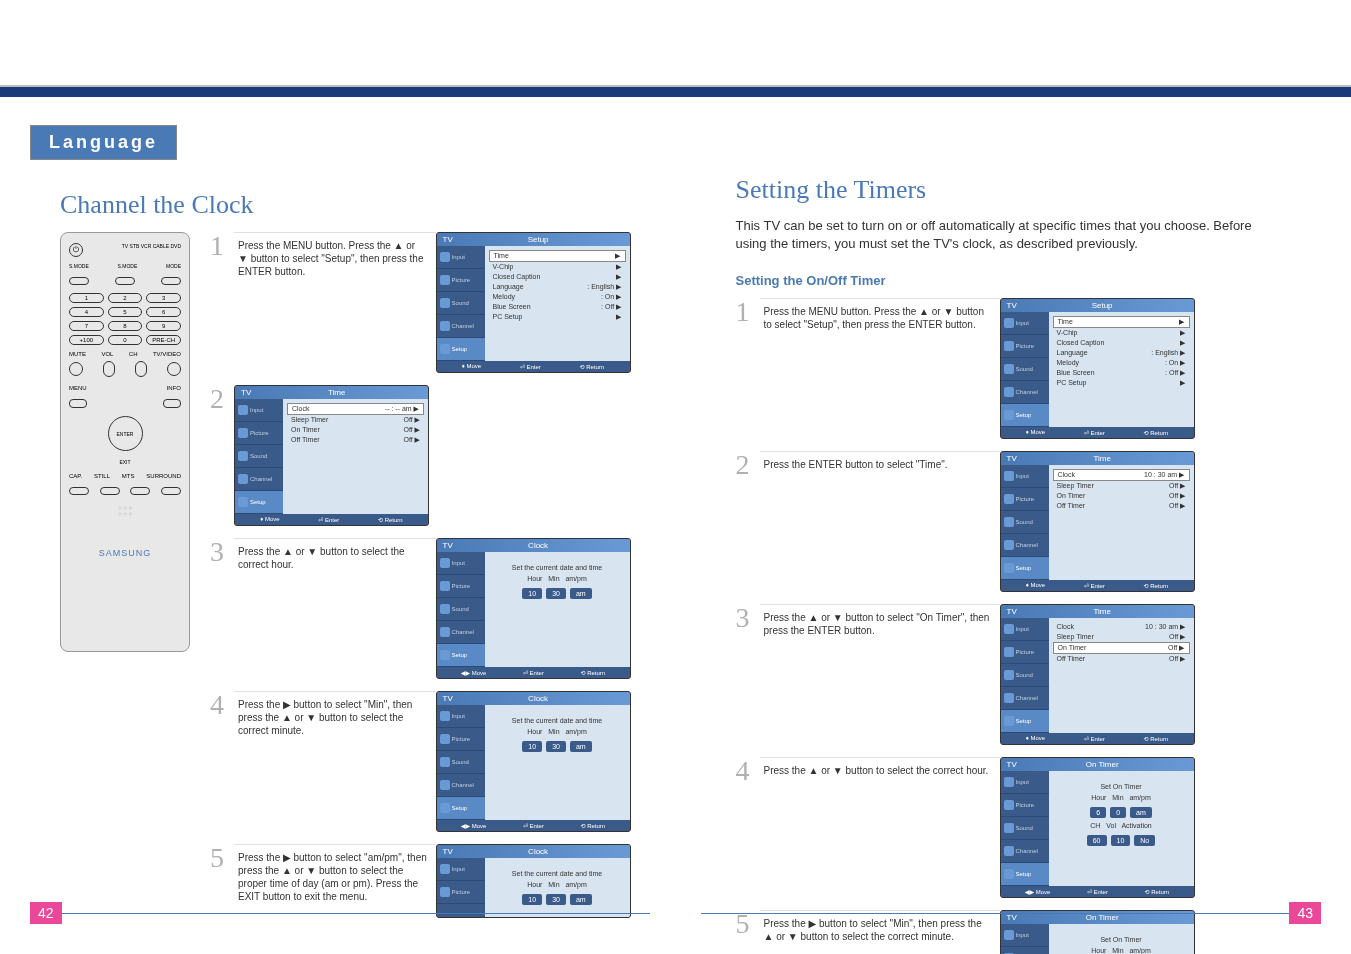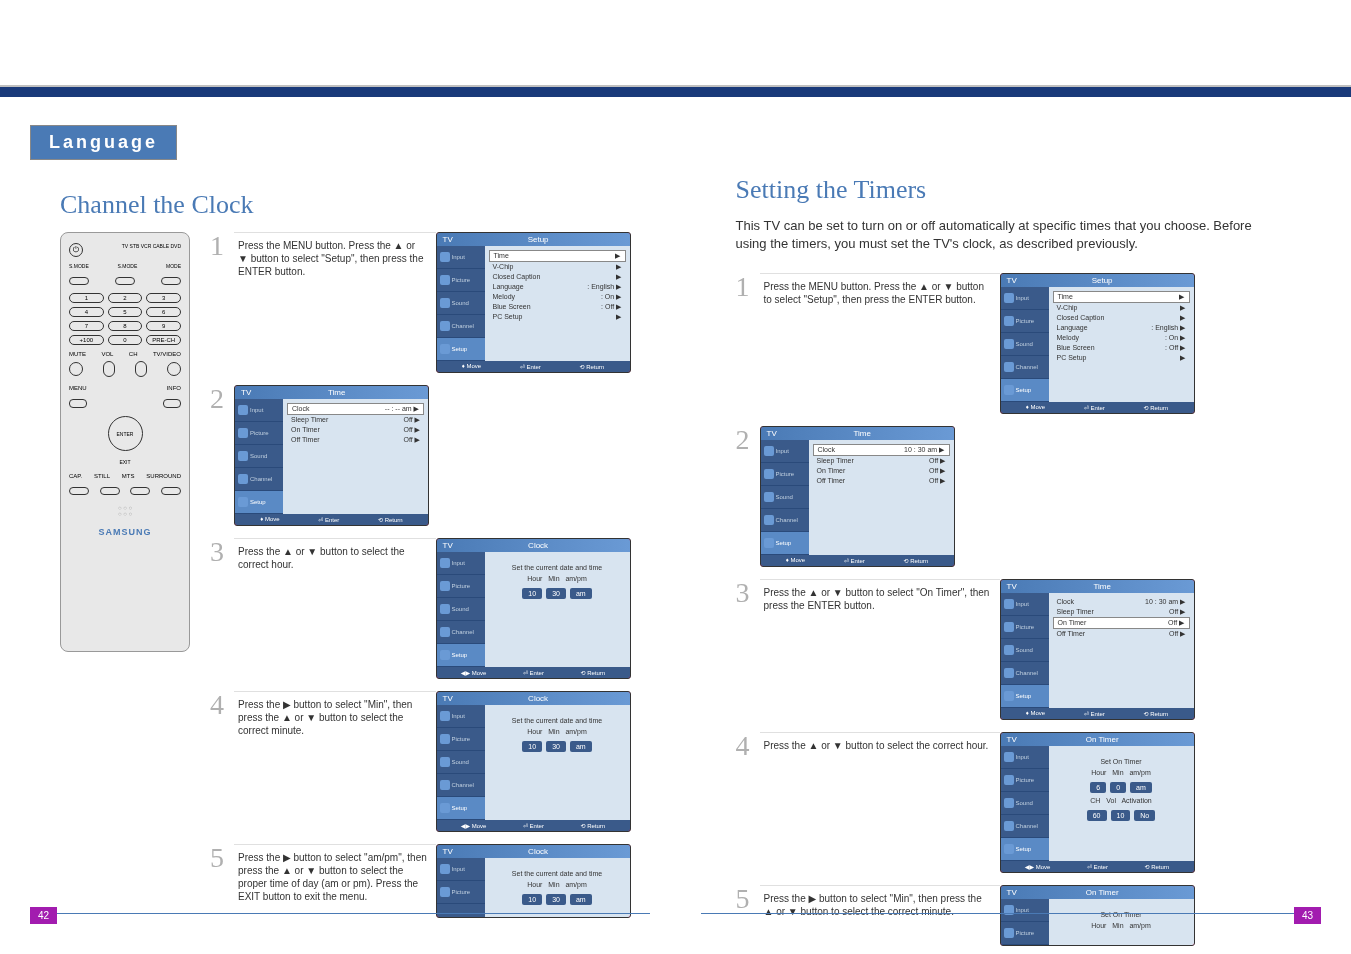--- a/index.html
+++ b/index.html
@@ -25,21 +25,21 @@
     .mode-btn { width: 20px; height: 8px; border: 1px solid #333; border-radius: 4px; }
     .num-grid { display: grid; grid-template-columns: repeat(3, 1fr); gap: 4px; margin-bottom: 6px; }
     .num-btn { height: 10px; border: 1px solid #333; border-radius: 5px; display: flex; align-items: center; justify-content: center; font-size: 6px; }
     .nav-row { display: flex; justify-content: space-between; width: 100%; align-items: center; }
     .circle-btn { width: 14px; height: 14px; border: 1px solid #333; border-radius: 50%; }
     .plus-btn { width: 12px; height: 16px; border: 1px solid #333; border-radius: 6px; }
     .menu-row { display: flex; justify-content: space-between; margin: 8px 0; }
     .wide-btn { width: 18px; height: 9px; border: 1px solid #333; border-radius: 4px; }
     .enter-area { width: 35px; height: 35px; border: 1px solid #333; border-radius: 50%; margin: 8px auto; display: flex; align-items: center; justify-content: center; font-size: 5px; }
     .bottom-row { display: flex; justify-content: space-between; margin-top: 8px; }
-    .samsung-logo { text-align: center; font-size: 9px; font-weight: bold; letter-spacing: 1px; color: #4a7ab5; margin-top: 10px; }
+    .samsung-logo { text-align: center; font-size: 9px; font-weight: normal; letter-spacing: 1px; color: #4a7ab5; margin-top: 31px; }
     .dots { text-align: center; margin-top: 10px; font-size: 6px; color: #999; }
     .steps { flex: 1; }
     .step { display: flex; margin-bottom: 12px; }
     .step-num { font-size: 28px; color: #b0b0b0; font-family: 'Times New Roman', serif; width: 24px; flex-shrink: 0; line-height: 1; }
     .step-text { font-size: 10px; color: #333; flex: 1; padding: 6px 8px 6px 4px; line-height: 1.3; border-top: 1px solid #e0e0e0; }
     .step-text-wide { font-size: 10px; color: #333; flex: 1; padding: 6px 8px 6px 4px; line-height: 1.3; border-top: 1px solid #e0e0e0; max-width: 240px; }
     .osd { width: 200px; flex-shrink: 0; }
     .osd-box { width: 195px; border: 1px solid #333; border-radius: 3px; overflow: hidden; font-size: 8px; background: #be185d; }
     .osd-header { background: linear-gradient(to right, #4a7ab5, #6a9ad5); color: #fff; padding: 2px 6px; display: flex; justify-content: space-between; font-size: 8px; }
     .osd-body { display: flex; }
@@ -48,21 +48,21 @@
     .osd-tab.active { background: #5a8ac5; color: #fff; }
     .osd-icon { width: 10px; height: 10px; background: #6a9ad5; border-radius: 2px; flex-shrink: 0; }
     .osd-content { flex: 1; padding: 4px; background: #d8e4f0; }
     .osd-row { display: flex; justify-content: space-between; padding: 1px 4px; font-size: 7px; color: #333; }
     .osd-row.highlight { background: #fff; border: 1px solid #888; }
     .osd-arrow { font-size: 7px; }
     .osd-footer { background: #3a5a8a; color: #fff; padding: 2px 6px; font-size: 6px; display: flex; justify-content: space-around; }
     .osd-center-content { padding: 8px; text-align: center; font-size: 7px; color: #333; }
     .time-boxes { display: flex; justify-content: center; gap: 4px; margin-top: 6px; }
     .time-box { background: #3a5a8a; color: #fff; padding: 2px 6px; font-size: 7px; border-radius: 2px; }
-    .page-num { position: absolute; bottom: 30px; font-size: 10px; color: #fff; background: #a21caf; padding: 3px 8px; }
+    .page-num { position: absolute; bottom: 30px; font-size: 14px; color: #fff; background: #ec4899; padding: 3px 8px; }
     .page-num-left { left: 30px; }
     .page-num-right { right: 30px; }
     .page-bar { position: absolute; bottom: 40px; height: 1px; background: #4a7ab5; }
     .page-bar-left { left: 30px; width: 620px; }
     .page-bar-right { right: 30px; width: 620px; }
   </style>
 </head>
 <body>
 
 <div class="top-bar"></div>
@@ -431,20 +431,21 @@
       </div>
     </div>
     <div class="page-bar page-bar-left"></div>
     <div class="page-num page-num-left">42</div>
   </div>
 
   <div class="right-page">
     <div style="height: 35px;"></div>
     <div class="section-title">Setting the Timers</div>
     <div class="intro-text">This TV can be set to turn on or off automatically at specific times that you choose. Before using the timers, you must set the TV's clock, as described previously.</div>
+    <div class="subsection-title">Setting the On/Off Timer</div>
 
     <div class="steps">
 
       <div class="step">
         <div class="step-num">1</div>
         <div class="step-text-wide">Press the MENU button. Press the ▲ or ▼ button to select "Setup", then press the ENTER button.</div>
         <div class="osd">
           <div class="osd-box">
             <div class="osd-header">
                 <span>TV</span>
@@ -509,20 +510,21 @@
                 <span>♦ <span>Move</span></span>
                 <span>⏎ <span>Enter</span></span>
                 <span>⟲ <span>Return</span></span>
               </div>
           </div>
         </div>
       </div>
 
       <div class="step">
         <div class="step-num">2</div>
+        <div class="step-text-wide">Press the ENTER button to select "Time".</div>
         <div class="osd">
           <div class="osd-box">
             <div class="osd-header">
                 <span>TV</span>
                 <span>Time</span>
                 <span></span>
               </div>
             <div class="osd-body">
               <div class="osd-sidebar">
                 <div class="osd-tab">

